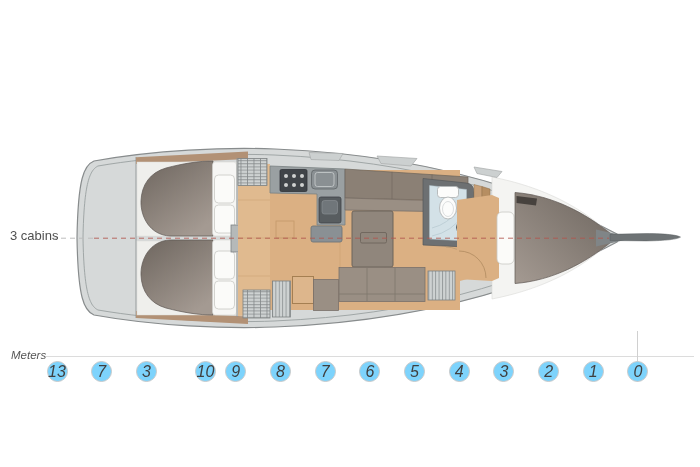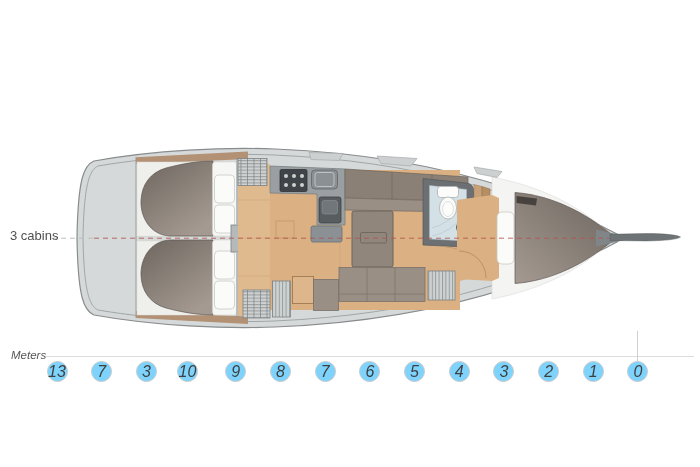--- a/index.html
+++ b/index.html
@@ -202,21 +202,21 @@
   </svg>
 
   <div class="plan-label">3 cabins</div>
   <div class="scale-line"></div>
   <div class="scale-crosshair"></div>
   <div class="scale-label">Meters</div>
   <div id="ticks">
       <div class="tick" style="left: 46.5px;">13</div>
       <div class="tick" style="left: 91.19px;">7</div>
       <div class="tick" style="left: 135.88px;">3</div>
-      <div class="tick" style="left: 177px;">10</div>
+      <div class="tick" style="left: 195px;">10</div>
       <div class="tick" style="left: 225.26px;">9</div>
       <div class="tick" style="left: 269.95px;">8</div>
       <div class="tick" style="left: 314.64px;">7</div>
       <div class="tick" style="left: 359.33px;">6</div>
       <div class="tick" style="left: 404.02px;">5</div>
       <div class="tick" style="left: 448.71px;">4</div>
       <div class="tick" style="left: 493.4px;">3</div>
       <div class="tick" style="left: 538.09px;">2</div>
       <div class="tick" style="left: 582.78px;">1</div>
       <div class="tick" style="left: 627.47px;">0</div>

